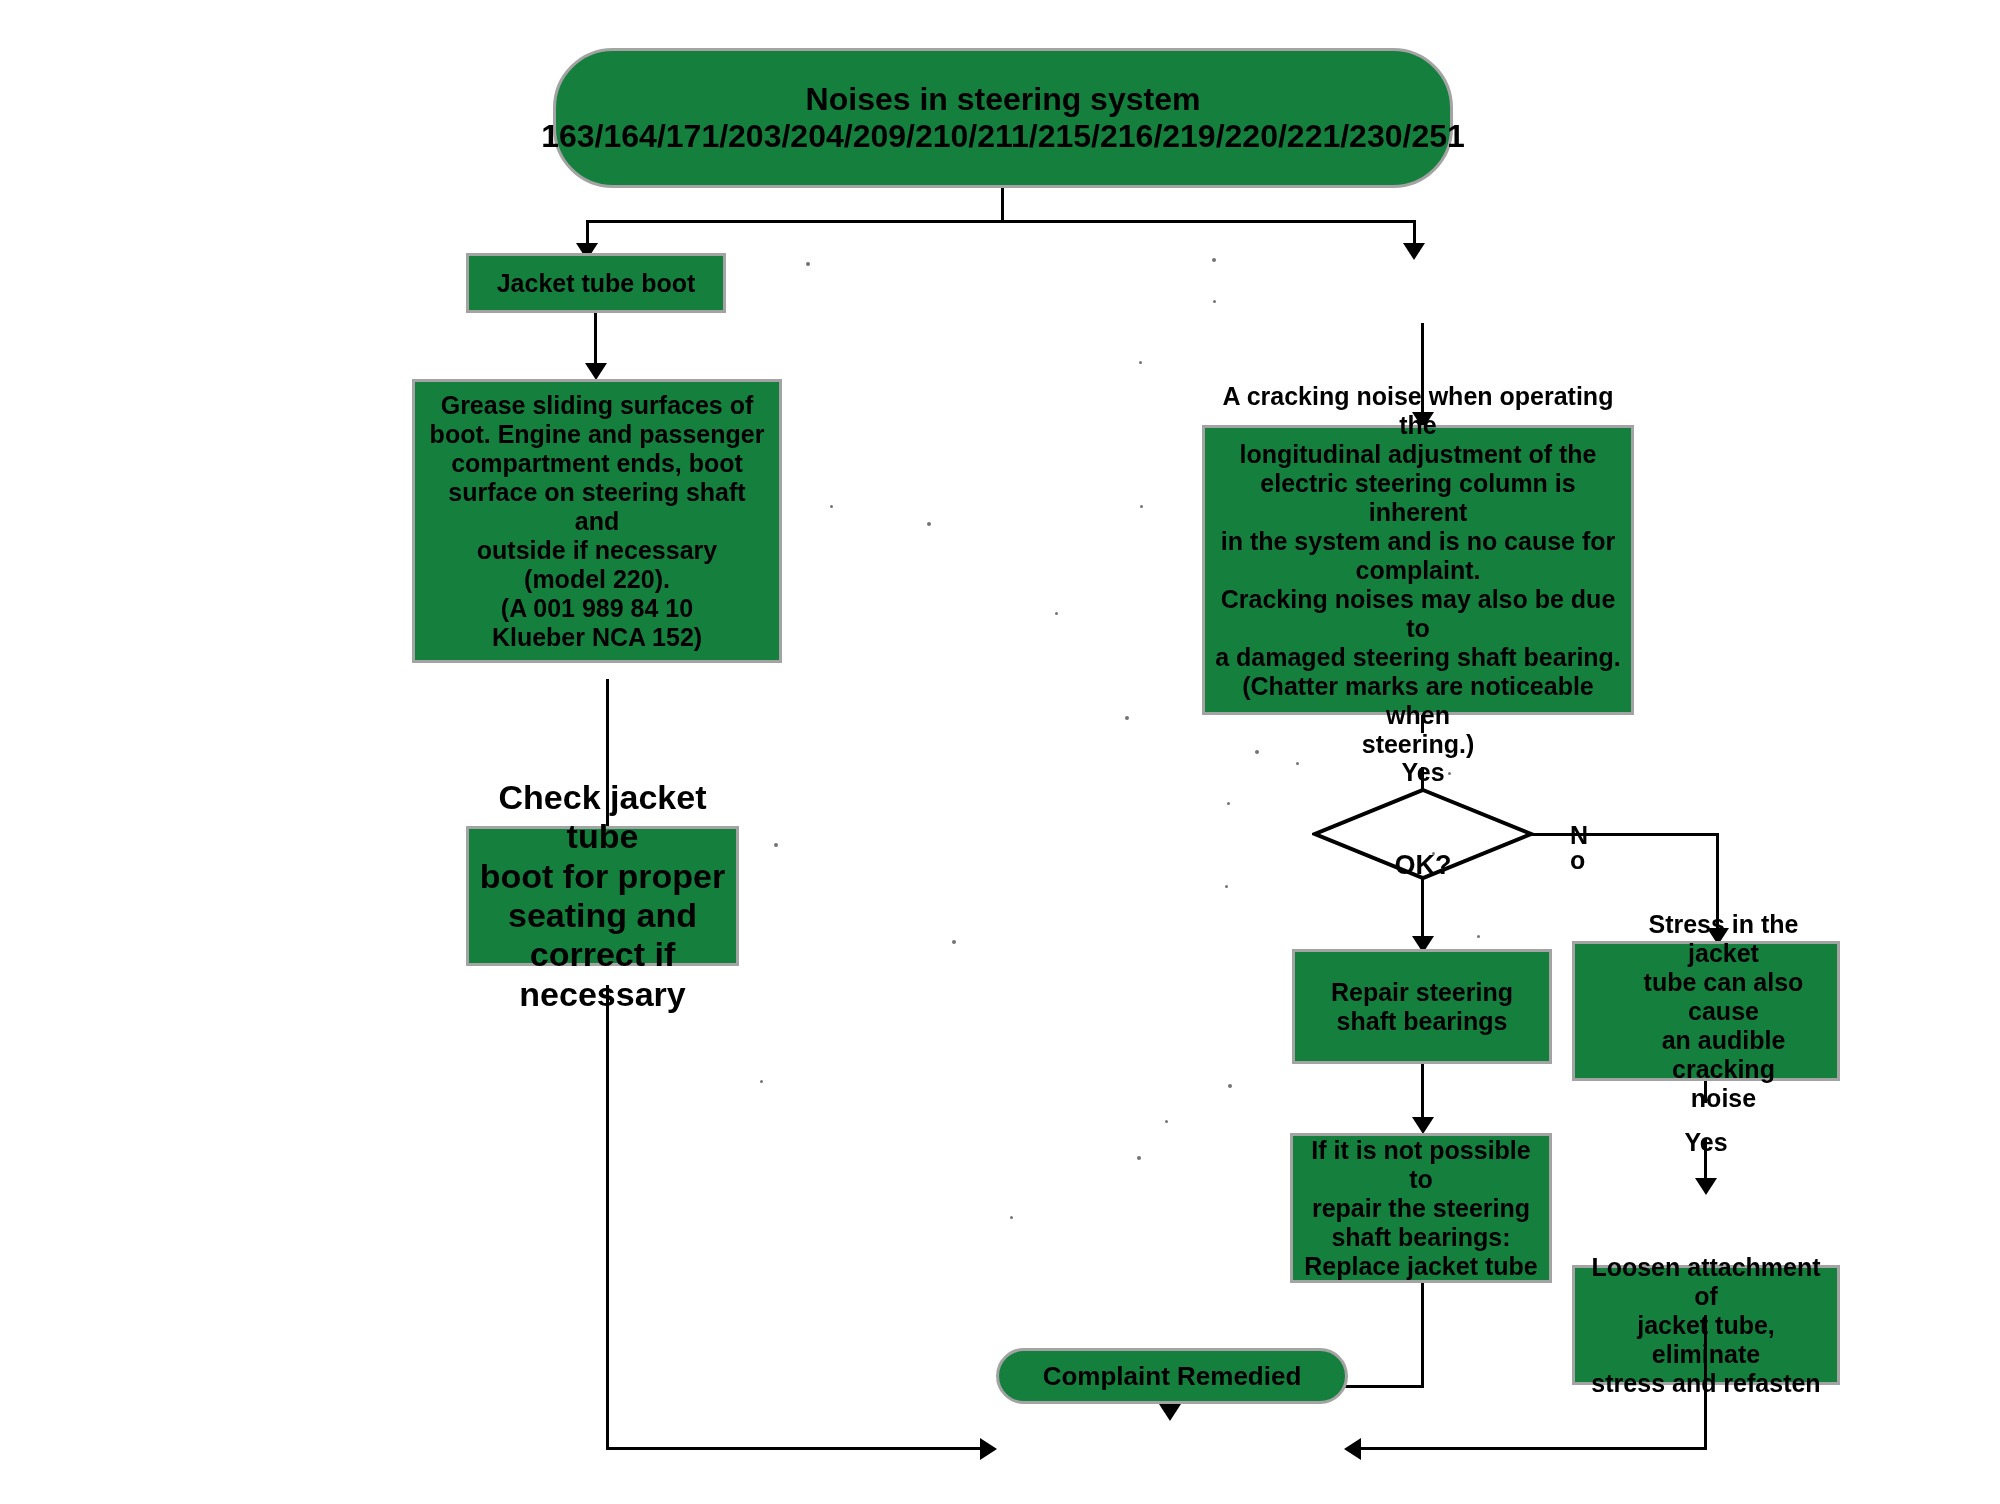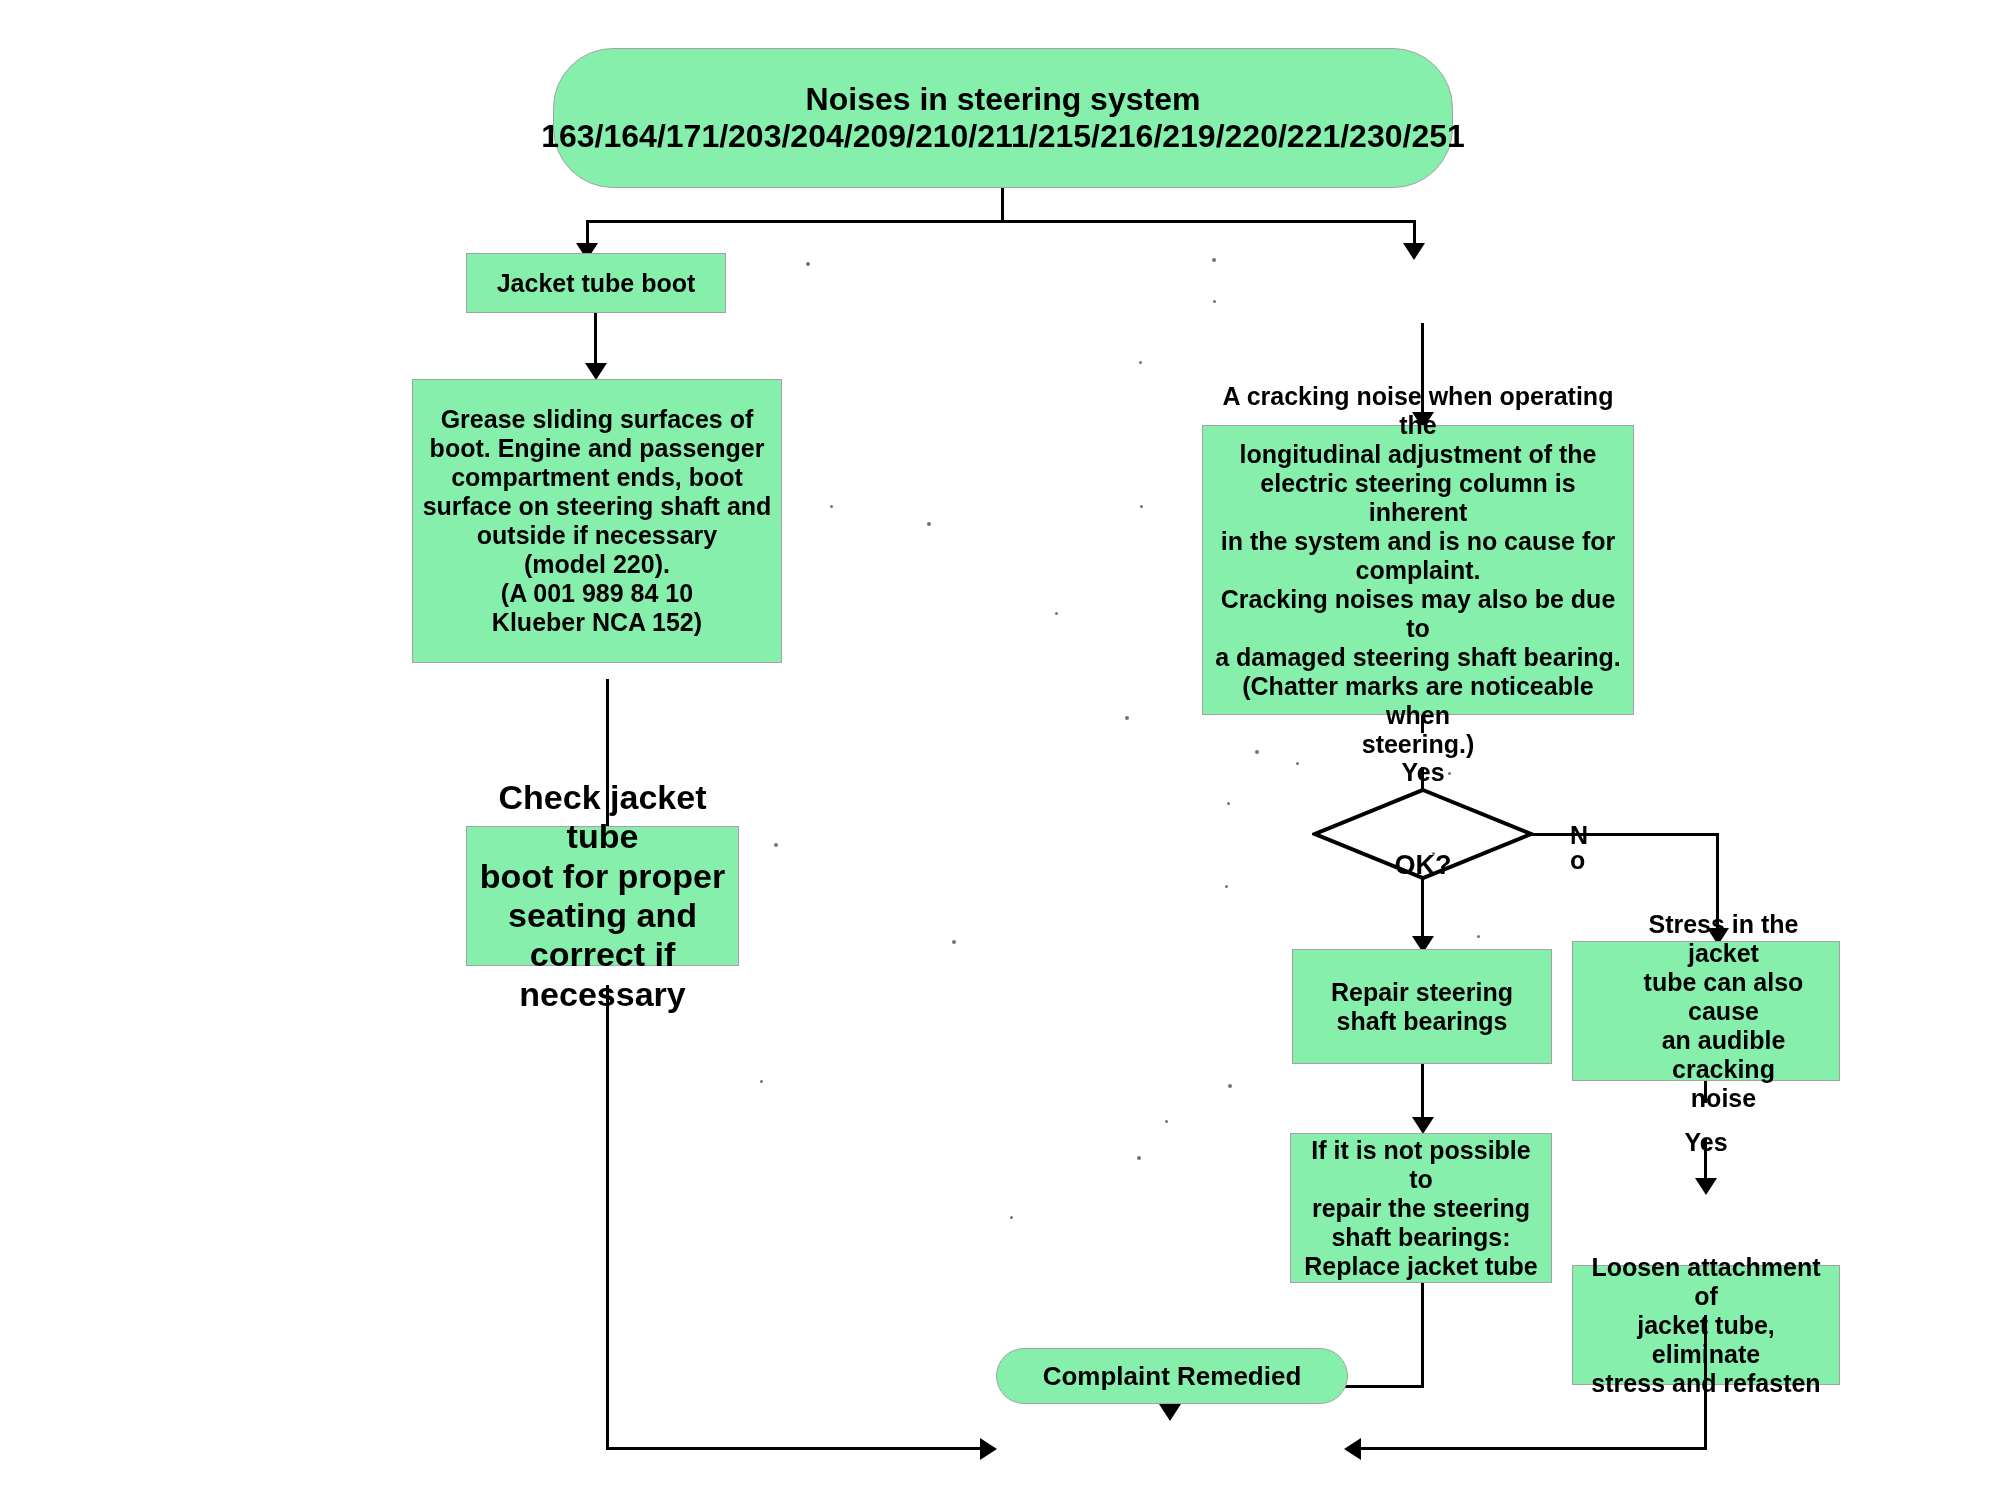--- a/index.html
+++ b/index.html
@@ -16,22 +16,22 @@
     width: 2000px;
     height: 1504px;
     background: #ffffff;
     overflow: hidden;
   }
 
   
   .node {
     position: absolute;
     box-sizing: border-box;
-    border: 1px solid #a3a3a3;
-    background: #86efac;
+    border: 3px solid #a3a3a3;
+    background: #15803d;
     display: flex;
     align-items: center;
     justify-content: center;
     text-align: center;
     line-height: 1.16;
     padding: 4px 8px;
     white-space: pre-line;
     font-weight: bold;
   }
   .terminator {

